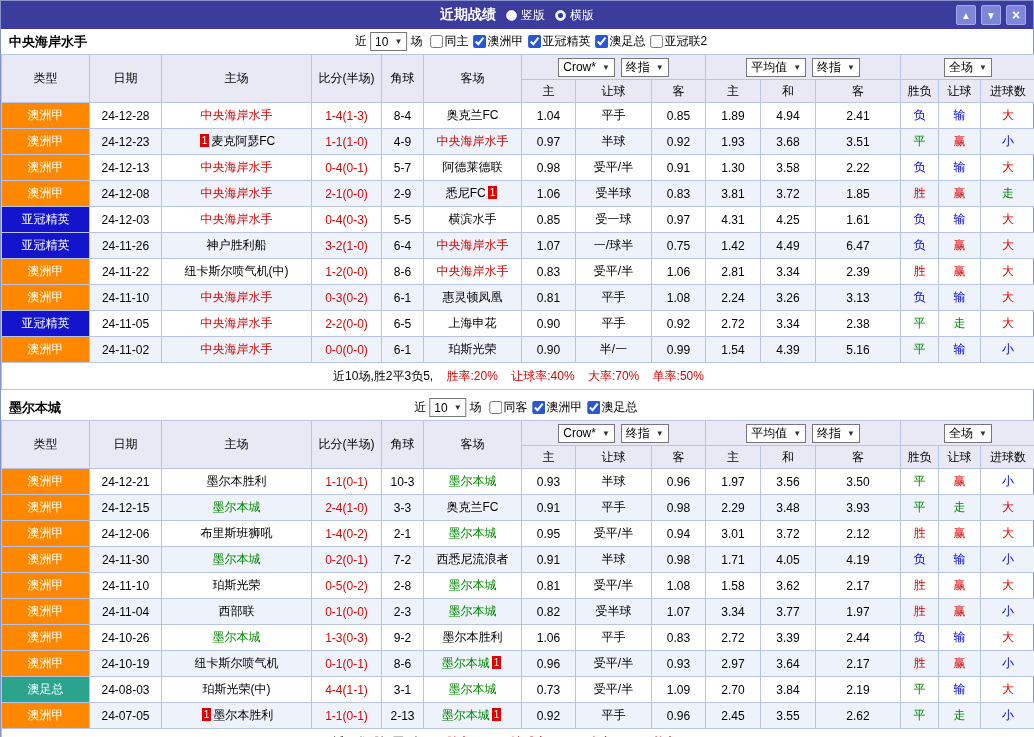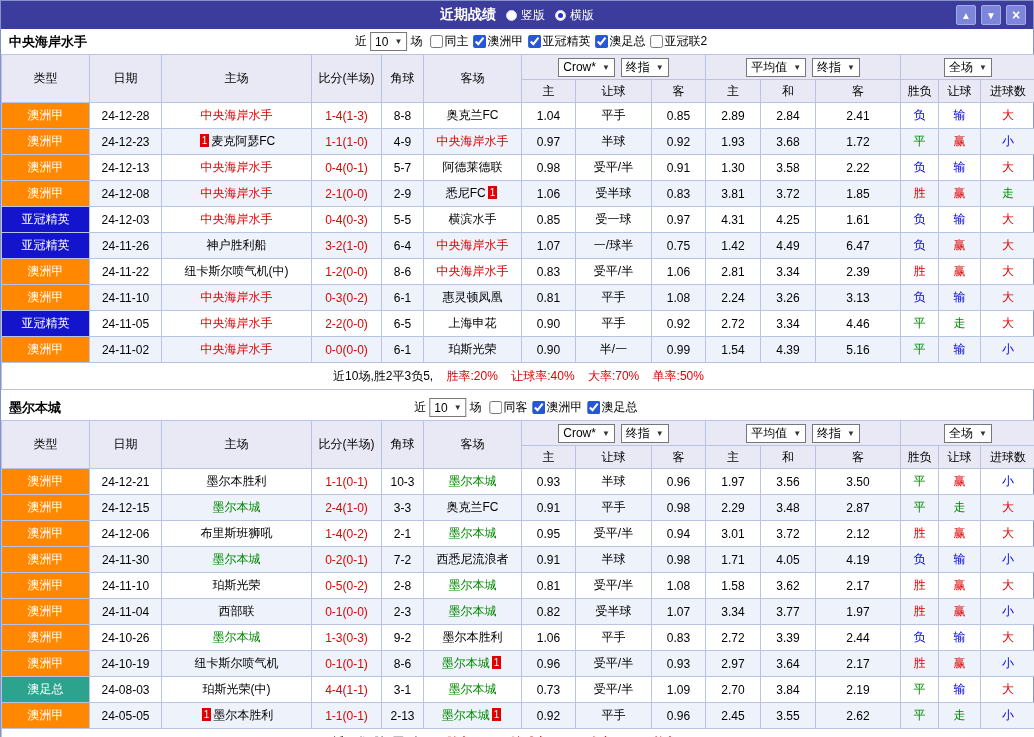--- a/index.html
+++ b/index.html
@@ -206,45 +206,45 @@
           <th>让球</th>
           <th>进球数</th>
         </tr>
       </thead>
       <tbody>
           <tr>
             <td class="league" style="background: rgb(255, 136, 0);">澳洲甲</td>
             <td>24-12-28</td>
             <td><span style="color: rgb(224, 0, 0);">中央海岸水手</span></td>
             <td class="score">1-4(1-3)</td>
-            <td>8-8</td>
+            <td>8-4</td>
             <td><span>奥克兰FC</span></td>
             <td>1.04</td>
             <td>平手</td>
             <td>0.85</td>
-            <td>2.89</td>
-            <td>2.84</td>
+            <td>1.89</td>
+            <td>4.94</td>
             <td>2.41</td>
             <td style="color: rgb(0, 0, 224);">负</td>
             <td style="color: rgb(0, 0, 224);">输</td>
             <td style="color: rgb(224, 0, 0);">大</td>
           </tr>
           <tr class="alt">
             <td class="league" style="background: rgb(255, 136, 0);">澳洲甲</td>
             <td>24-12-23</td>
             <td><span class="badge">1</span><span>麦克阿瑟FC</span></td>
             <td class="score">1-1(1-0)</td>
             <td>4-9</td>
             <td><span style="color: rgb(224, 0, 0);">中央海岸水手</span></td>
             <td>0.97</td>
             <td>半球</td>
             <td>0.92</td>
             <td>1.93</td>
             <td>3.68</td>
-            <td>1.72</td>
+            <td>3.51</td>
             <td style="color: rgb(0, 136, 0);">平</td>
             <td style="color: rgb(224, 0, 0);">赢</td>
             <td style="color: rgb(0, 0, 224);">小</td>
           </tr>
           <tr>
             <td class="league" style="background: rgb(255, 136, 0);">澳洲甲</td>
             <td>24-12-13</td>
             <td><span style="color: rgb(224, 0, 0);">中央海岸水手</span></td>
             <td class="score">0-4(0-1)</td>
             <td>5-7</td>
@@ -349,21 +349,21 @@
             <td>24-11-05</td>
             <td><span style="color: rgb(224, 0, 0);">中央海岸水手</span></td>
             <td class="score">2-2(0-0)</td>
             <td>6-5</td>
             <td><span>上海申花</span></td>
             <td>0.90</td>
             <td>平手</td>
             <td>0.92</td>
             <td>2.72</td>
             <td>3.34</td>
-            <td>4.46</td>
+            <td>2.38</td>
             <td style="color: rgb(0, 136, 0);">平</td>
             <td style="color: rgb(0, 136, 0);">走</td>
             <td style="color: rgb(224, 0, 0);">大</td>
           </tr>
           <tr class="alt">
             <td class="league" style="background: rgb(255, 136, 0);">澳洲甲</td>
             <td>24-11-02</td>
             <td><span style="color: rgb(224, 0, 0);">中央海岸水手</span></td>
             <td class="score">0-0(0-0)</td>
             <td>6-1</td>
@@ -509,21 +509,21 @@
             <td>24-12-15</td>
             <td><span style="color: rgb(0, 136, 0);">墨尔本城</span></td>
             <td class="score">2-4(1-0)</td>
             <td>3-3</td>
             <td><span>奥克兰FC</span></td>
             <td>0.91</td>
             <td>平手</td>
             <td>0.98</td>
             <td>2.29</td>
             <td>3.48</td>
-            <td>2.87</td>
+            <td>3.93</td>
             <td style="color: rgb(0, 136, 0);">平</td>
             <td style="color: rgb(0, 136, 0);">走</td>
             <td style="color: rgb(224, 0, 0);">大</td>
           </tr>
           <tr>
             <td class="league" style="background: rgb(255, 136, 0);">澳洲甲</td>
             <td>24-12-06</td>
             <td><span>布里斯班狮吼</span></td>
             <td class="score">1-4(0-2)</td>
             <td>2-1</td>
@@ -635,21 +635,21 @@
             <td>1.09</td>
             <td>2.70</td>
             <td>3.84</td>
             <td>2.19</td>
             <td style="color: rgb(0, 136, 0);">平</td>
             <td style="color: rgb(0, 0, 224);">输</td>
             <td style="color: rgb(224, 0, 0);">大</td>
           </tr>
           <tr class="alt">
             <td class="league" style="background: rgb(255, 136, 0);">澳洲甲</td>
-            <td>24-05-05</td>
+            <td>24-07-05</td>
             <td><span class="badge">1</span><span>墨尔本胜利</span></td>
             <td class="score">1-1(0-1)</td>
             <td>2-13</td>
             <td><span style="color: rgb(0, 136, 0);">墨尔本城</span><span class="badge">1</span></td>
             <td>0.92</td>
             <td>平手</td>
             <td>0.96</td>
             <td>2.45</td>
             <td>3.55</td>
             <td>2.62</td>

